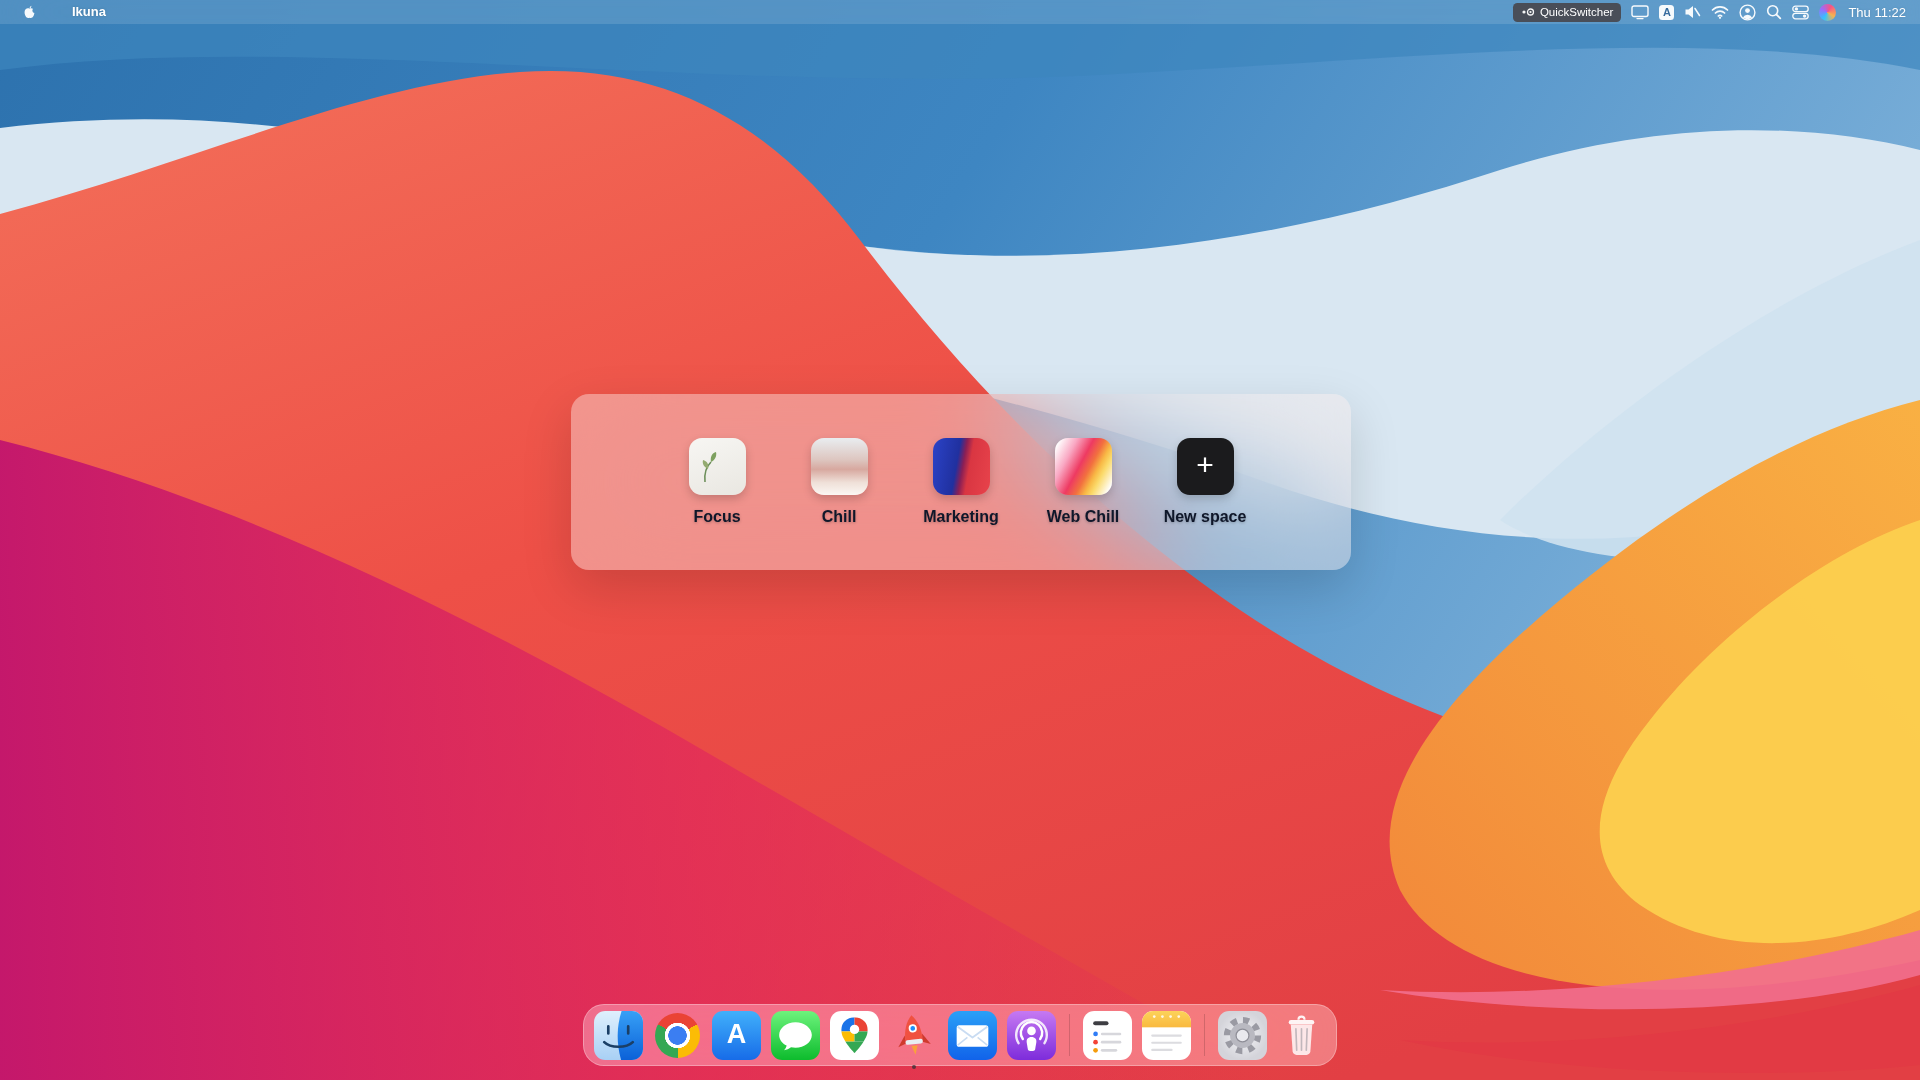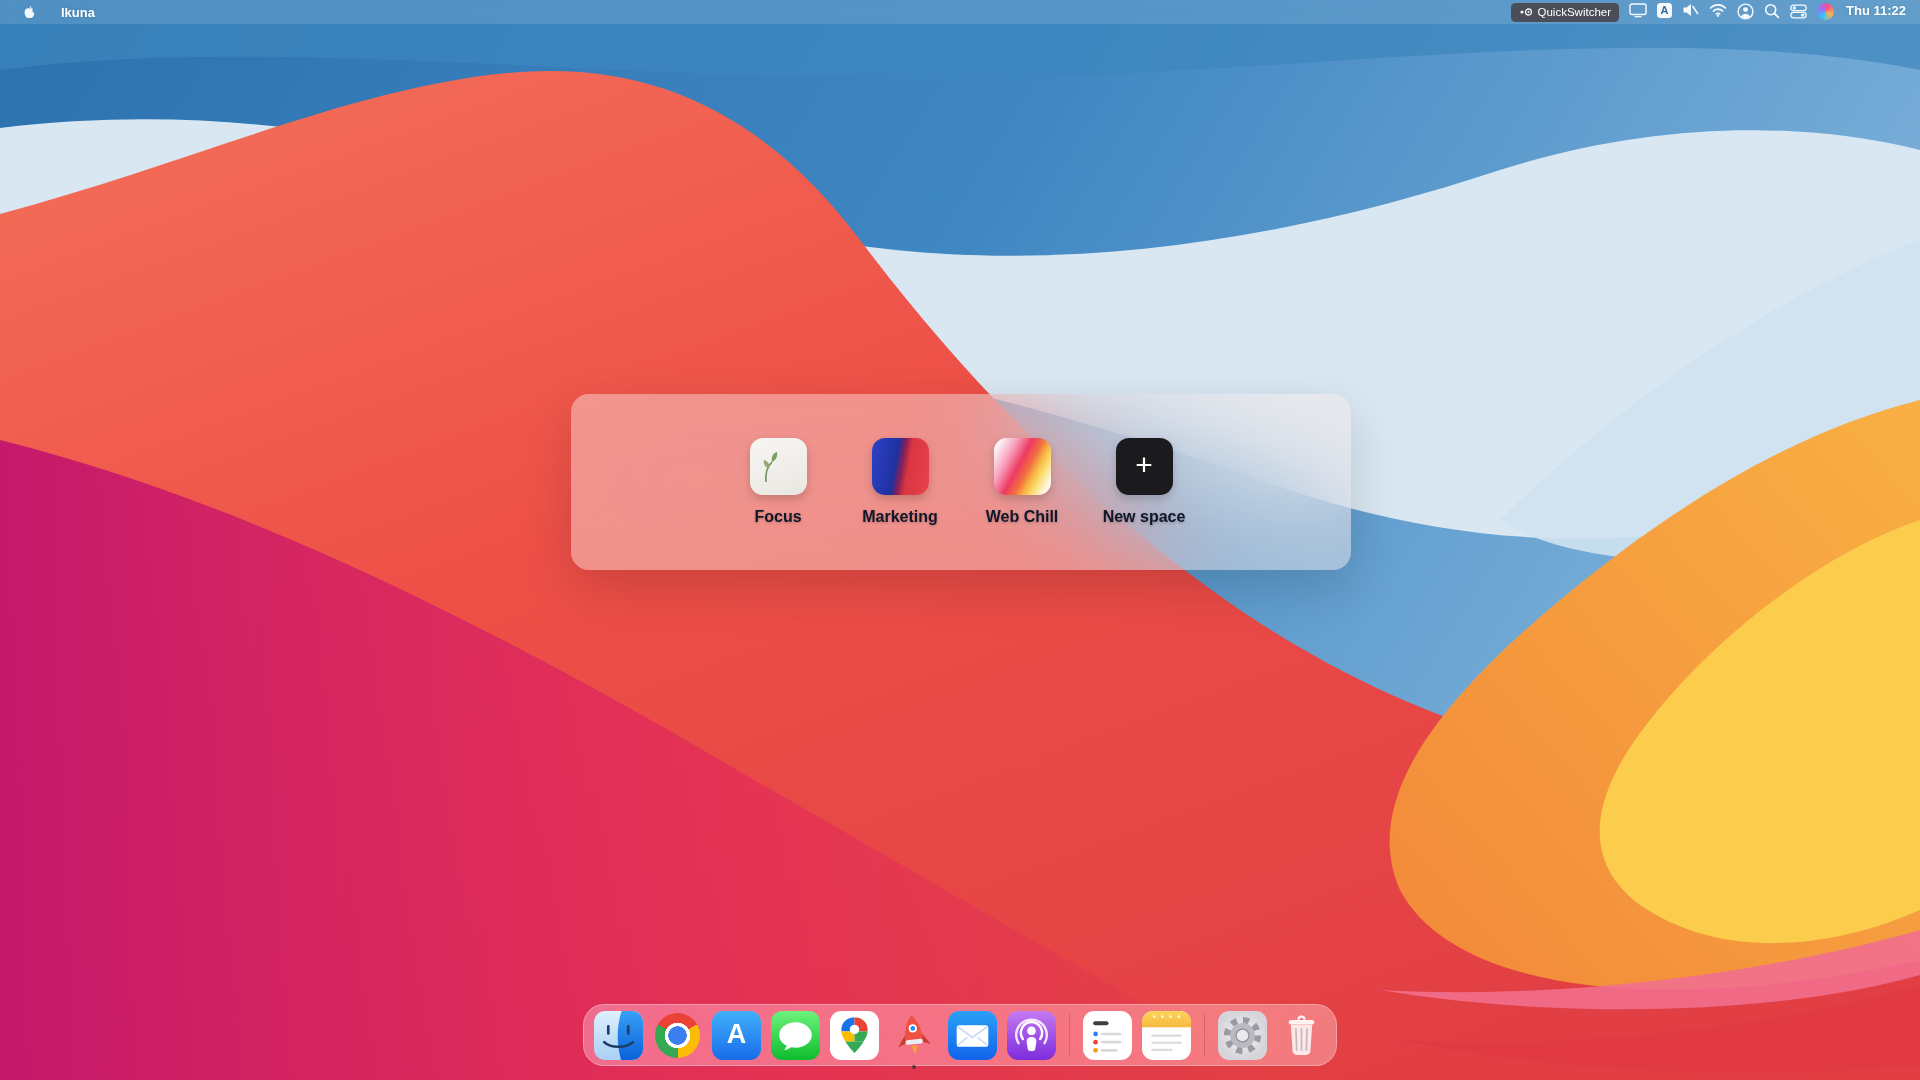--- a/index.html
+++ b/index.html
@@ -5,31 +5,31 @@
   *{margin:0;padding:0;box-sizing:border-box}
   html,body{width:1920px;height:1080px;overflow:hidden}
   body{font-family:"Liberation Sans","DejaVu Sans",sans-serif;position:relative;background:#2e76ae;cursor:default}
 
   .wallpaper{position:absolute;inset:0;z-index:0}
 
   
   .menubar{position:absolute;top:0;left:0;right:0;height:24px;z-index:20;
     display:flex;align-items:center;justify-content:space-between;padding:0 14px;
     background:rgba(255,255,255,0.13);backdrop-filter:blur(30px);color:#fff}
-  .mb-left{display:flex;align-items:center;gap:24px;padding-left:8px}
+  .mb-left{display:flex;align-items:flex-start;gap:35px;padding-left:8px}
   .mb-app{font-size:13px;font-weight:700;text-shadow:0 0 3px rgba(0,0,0,.18)}
-  .mb-right{display:flex;align-items:flex-start;gap:10px}
+  .mb-right{display:flex;align-items:center;gap:10px}
   .mb-icon{display:flex;align-items:center;justify-content:center;opacity:.95}
   .qs-badge{display:flex;align-items:center;gap:5px;background:rgba(72,72,78,0.92);
     border-radius:4.5px;height:19px;padding:0 8px;font-size:11.5px;font-weight:500;color:#fff}
   .input-a{width:15px;height:15px;background:#fff;color:#34699c;border-radius:3.5px;
     font-size:11px;font-weight:700;display:flex;align-items:center;justify-content:center;line-height:1}
   .siri{width:17px;height:17px;border-radius:50%;
     background:conic-gradient(from 210deg,#2fc6ff,#9a6bff,#ff4f81,#ffb347,#2fc6ff)}
-  .mb-clock{font-size:13px;font-weight:700;margin-left:2px;text-shadow:0 0 3px rgba(0,0,0,.15)}
+  .mb-clock{font-size:13px;font-weight:400;margin-left:2px;text-shadow:0 0 3px rgba(0,0,0,.15)}
 
   
   .spaces-panel{position:absolute;left:571px;top:394px;width:780px;height:176px;border-radius:18px;
     background:rgba(250,235,233,0.42);backdrop-filter:blur(50px) saturate(0.95);
     display:flex;align-items:center;justify-content:center;gap:22px;z-index:10;
     box-shadow:0 18px 50px rgba(0,0,0,0.15)}
   .space-item{width:100px;display:flex;flex-direction:column;align-items:center;gap:13px}
   .space-thumb{width:57px;height:57px;border-radius:13px;box-shadow:0 4px 10px rgba(0,0,0,0.18);
     overflow:hidden;position:relative;flex:0 0 auto}
   .space-thumb svg{position:absolute;inset:0;width:100%;height:100%}
@@ -193,20 +193,24 @@
       <svg viewBox="0 0 57 57">
         <path d="M16,44 C15,35 17,29 22,24" stroke="#6c8f5a" stroke-width="1.6" fill="none"></path>
         <path d="M22,24 c-1,-5 1,-9 5,-10 c1,4 -1,8 -5,10 z" fill="#7da05f"></path>
         <path d="M19,31 c-4,-2 -6,-5 -5,-9 c4,1 6,4 5,9 z" fill="#94ab70"></path>
       </svg>
     </div>
     <span class="space-label">Focus</span>
   </div>
 
 
+  <div class="space-item">
+    <div class="space-thumb thumb-chill"></div>
+    <span class="space-label">Chill</span>
+  </div>
 
   <div class="space-item">
     <div class="space-thumb thumb-marketing"></div>
     <span class="space-label">Marketing</span>
   </div>
 
   <div class="space-item">
     <div class="space-thumb thumb-web"></div>
     <span class="space-label">Web Chill</span>
   </div>

